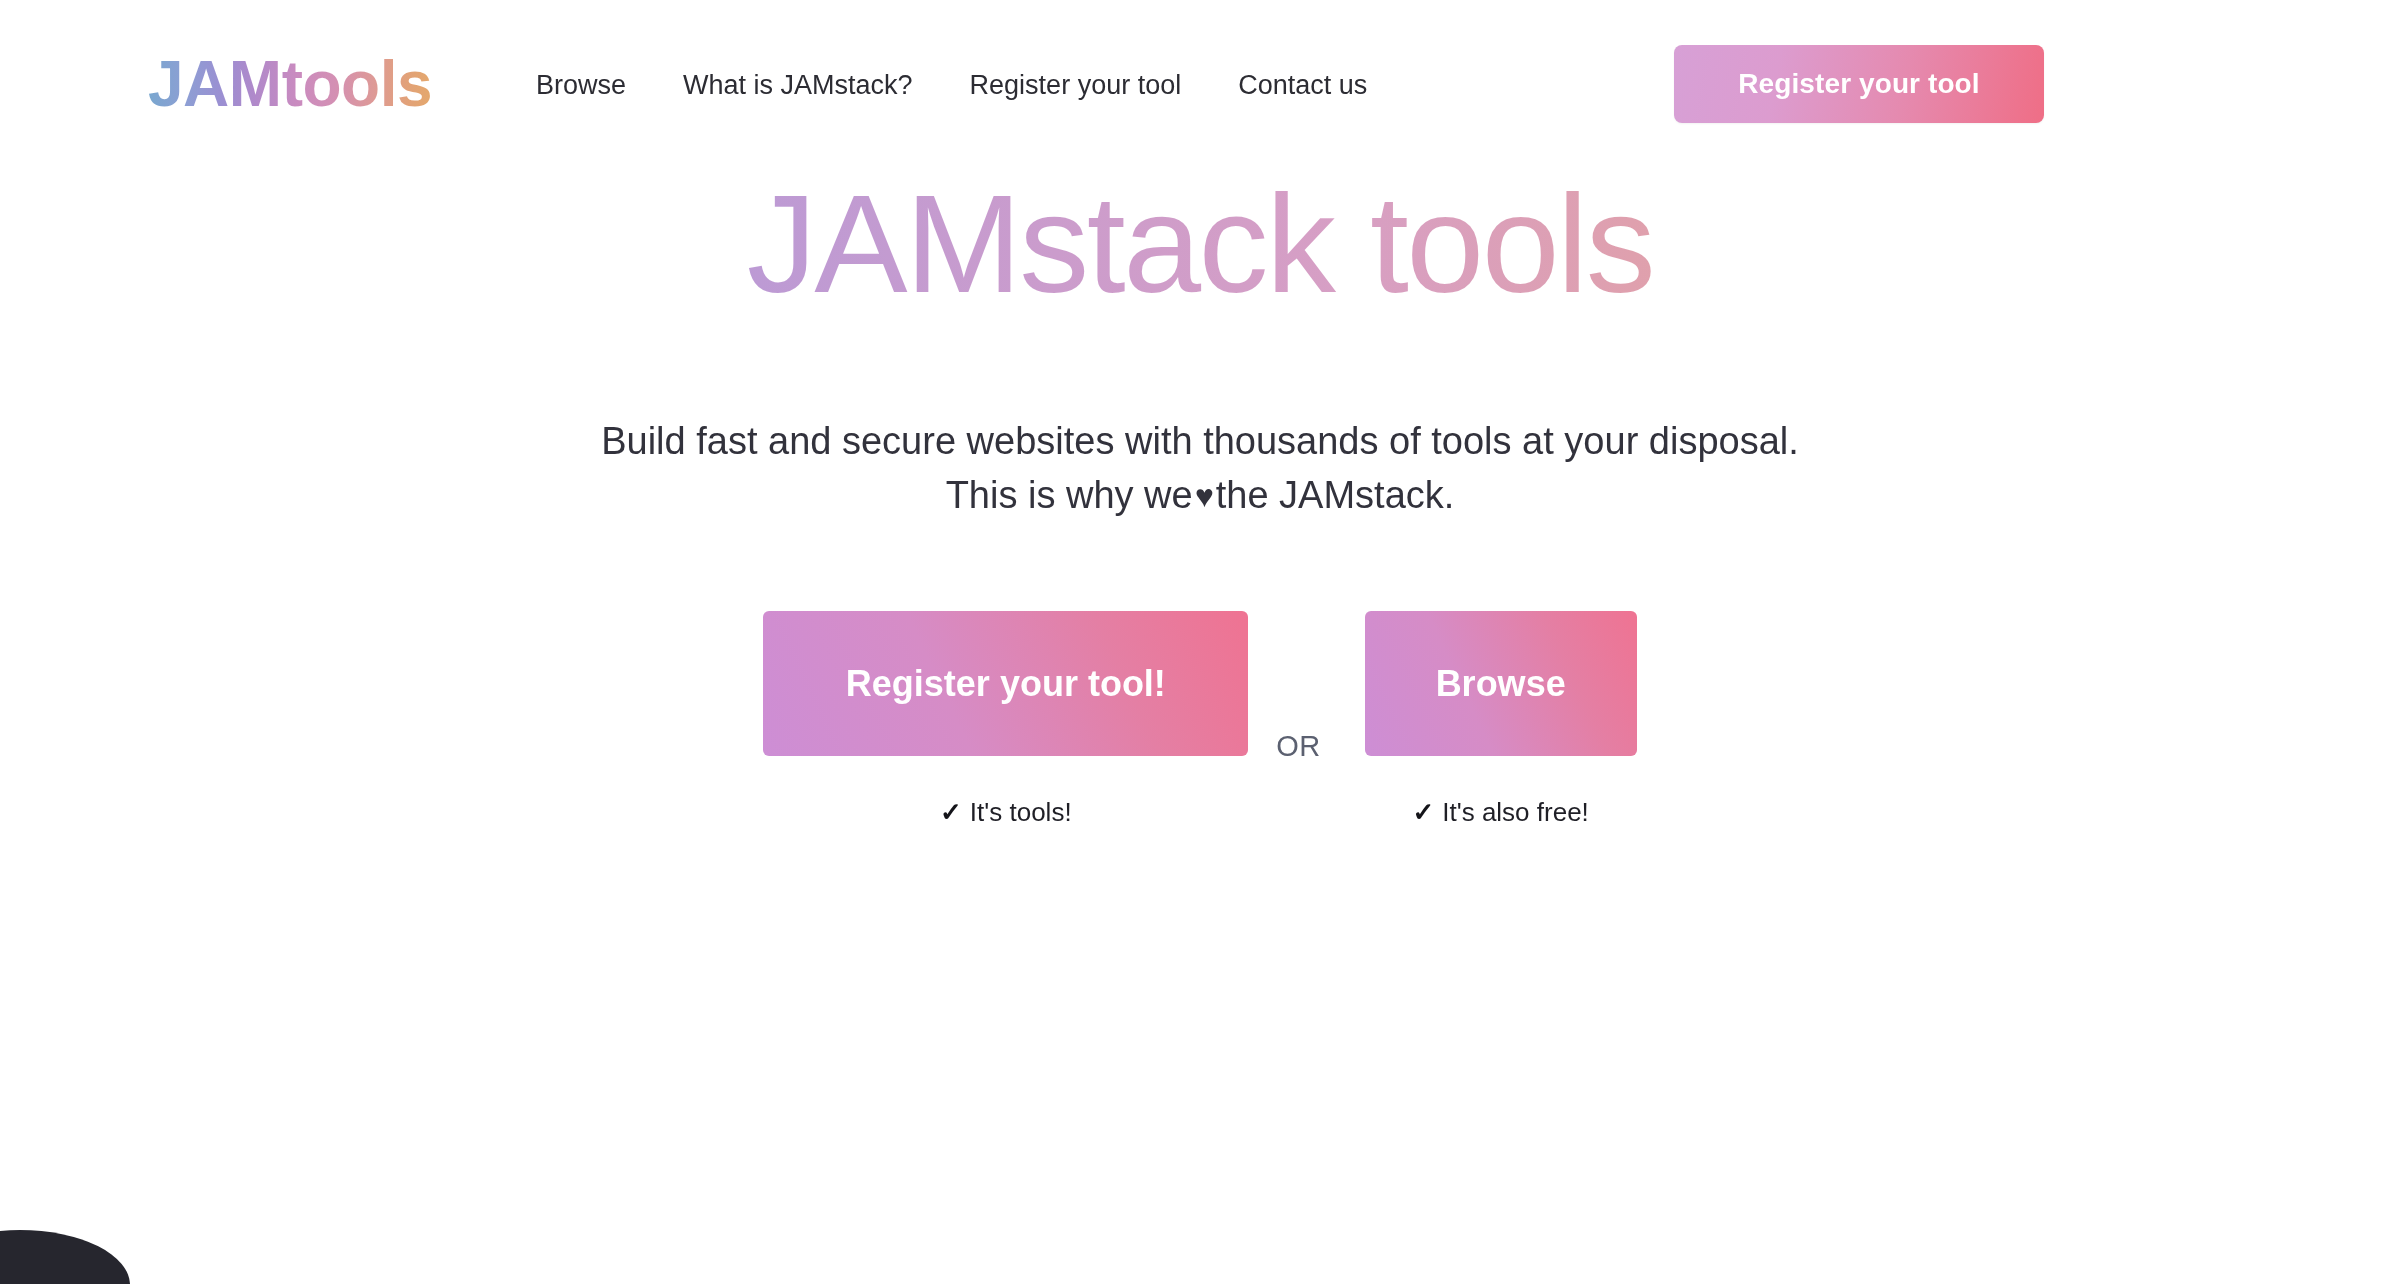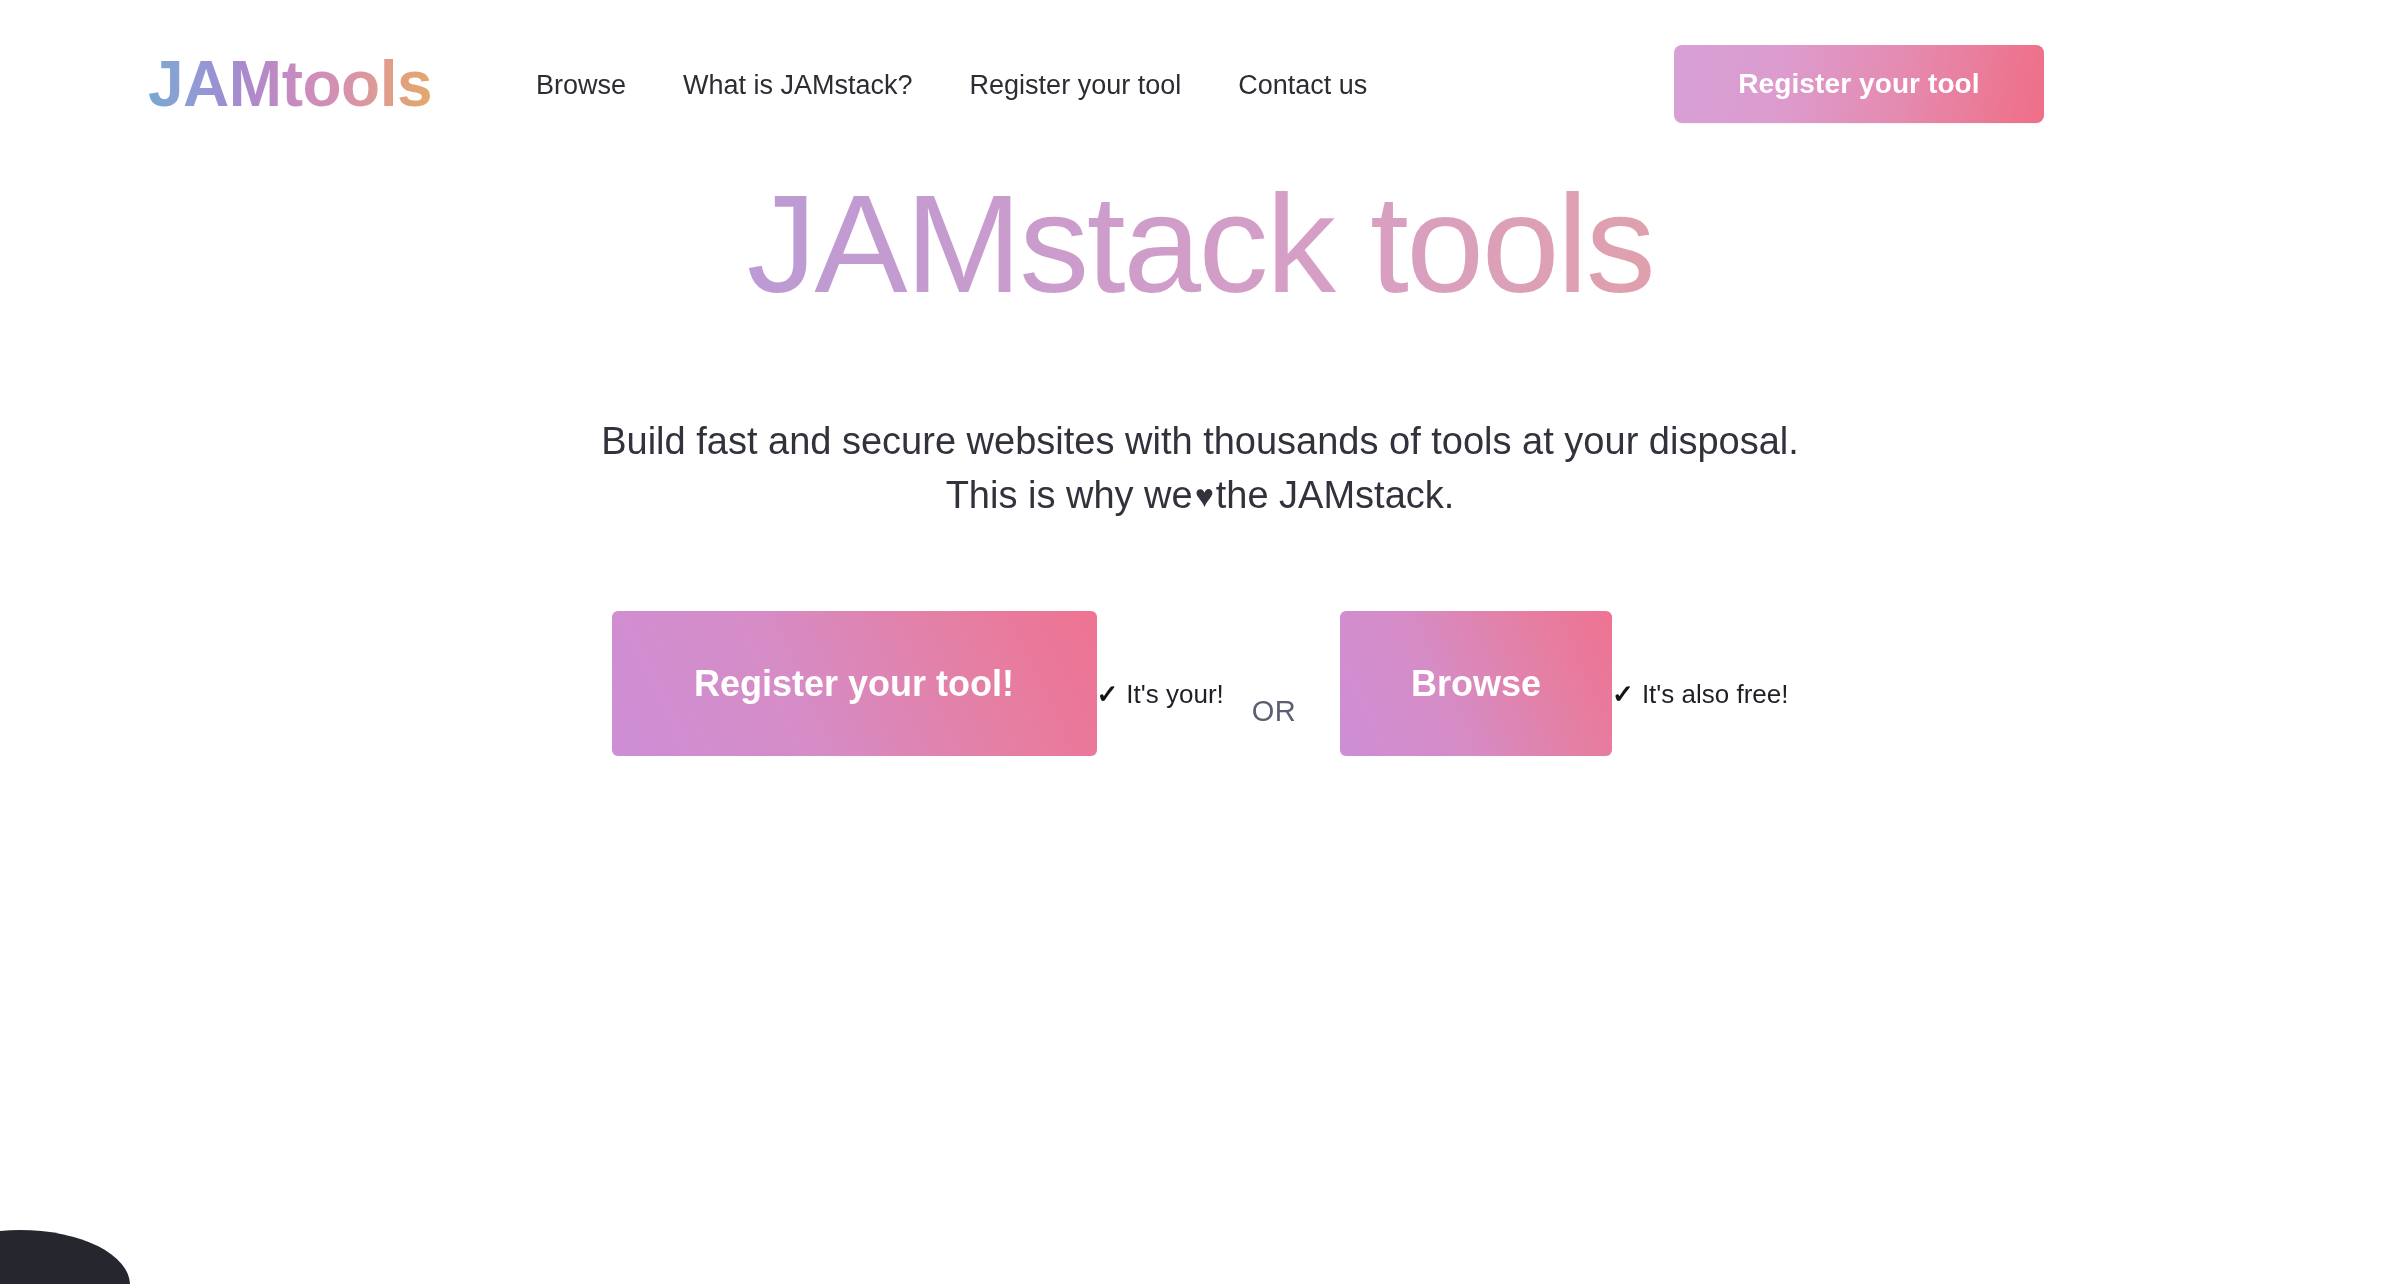--- a/index.html
+++ b/index.html
@@ -162,22 +162,23 @@
   .cta-row {
     margin-top: 88px;
     display: flex;
     align-items: flex-start;
     justify-content: center;
     gap: 0;
   }
 
   .cta-col {
     display: flex;
-    flex-direction: row;
-    align-items: center;
+    flex-direction: column;
+    align-items: center;
+    gap: 23px;
   }
 
   .btn-cta {
     display: inline-flex;
     align-items: center;
     justify-content: center;
     height: 145px;
     border: none;
     border-radius: 6px;
     font-family: inherit;
@@ -262,21 +263,21 @@
     <h1 class="hero-title">JAMstack tools</h1>
 
     <p class="hero-sub"><span>Build fast and secure websites with thousands of tools at your disposal. This is why we</span><span class="heart-glyph">♥</span><span>the JAMstack.</span></p>
 
     <div class="cta-row">
 
       <div class="cta-col">
         <button class="btn-cta btn-cta-register">Register your tool!</button>
         <div class="cta-note">
           <span class="check-icon">✓</span>
-          <span>It's your!</span>
+          <span>It's tools!</span>
         </div>
       </div>
 
       <div class="cta-or">OR</div>
 
       <div class="cta-col">
         <button class="btn-cta btn-cta-browse">Browse</button>
         <div class="cta-note">
           <span class="check-icon">✓</span>
           <span>It's also free!</span>

